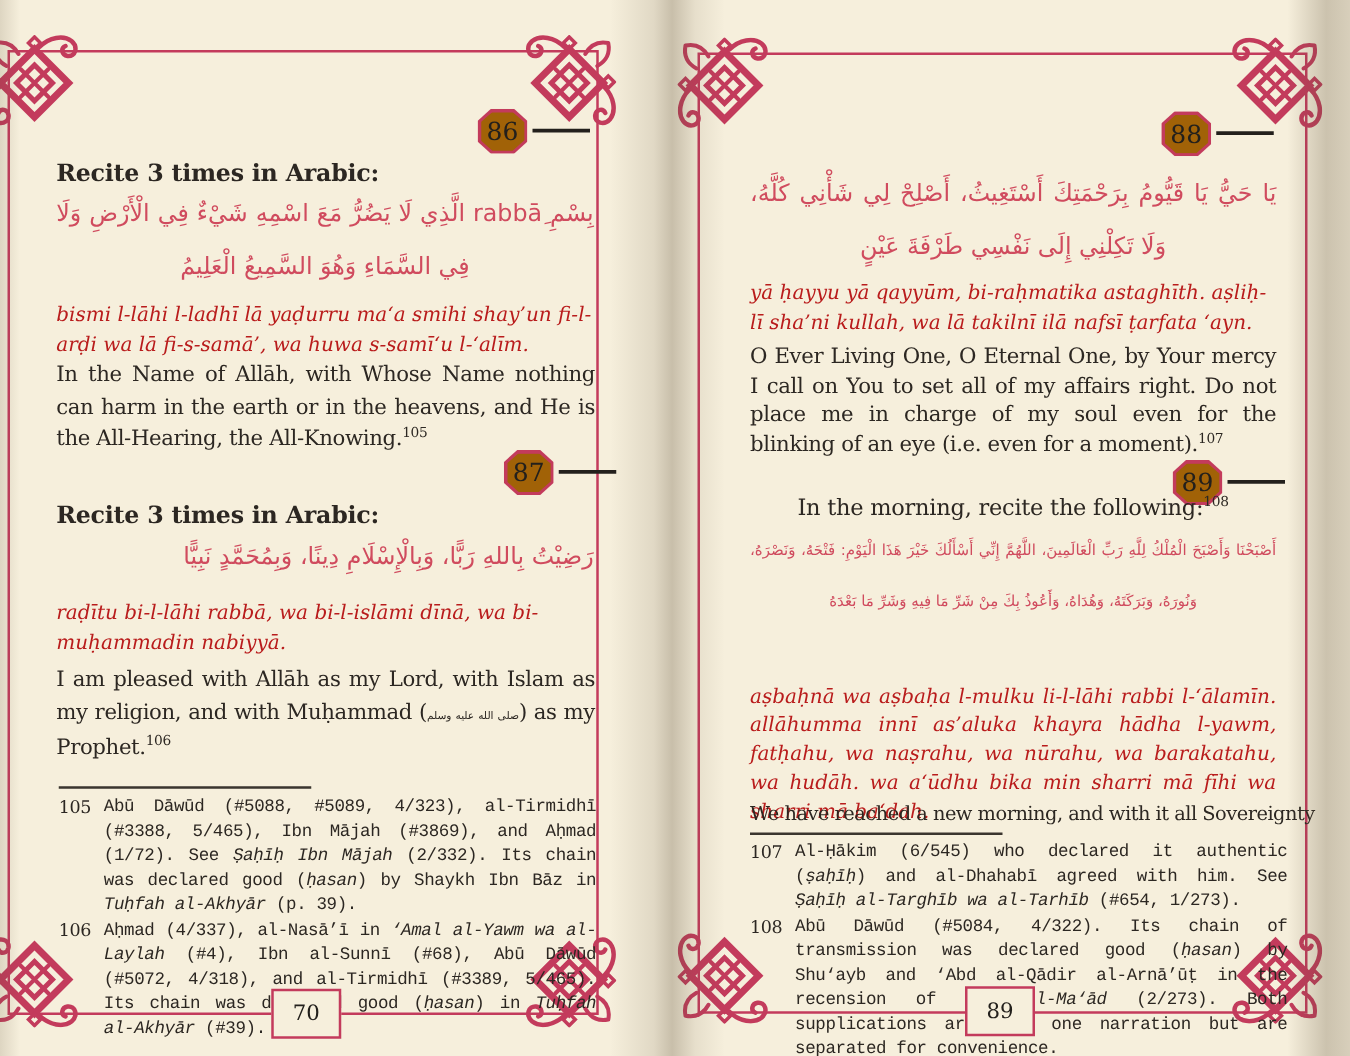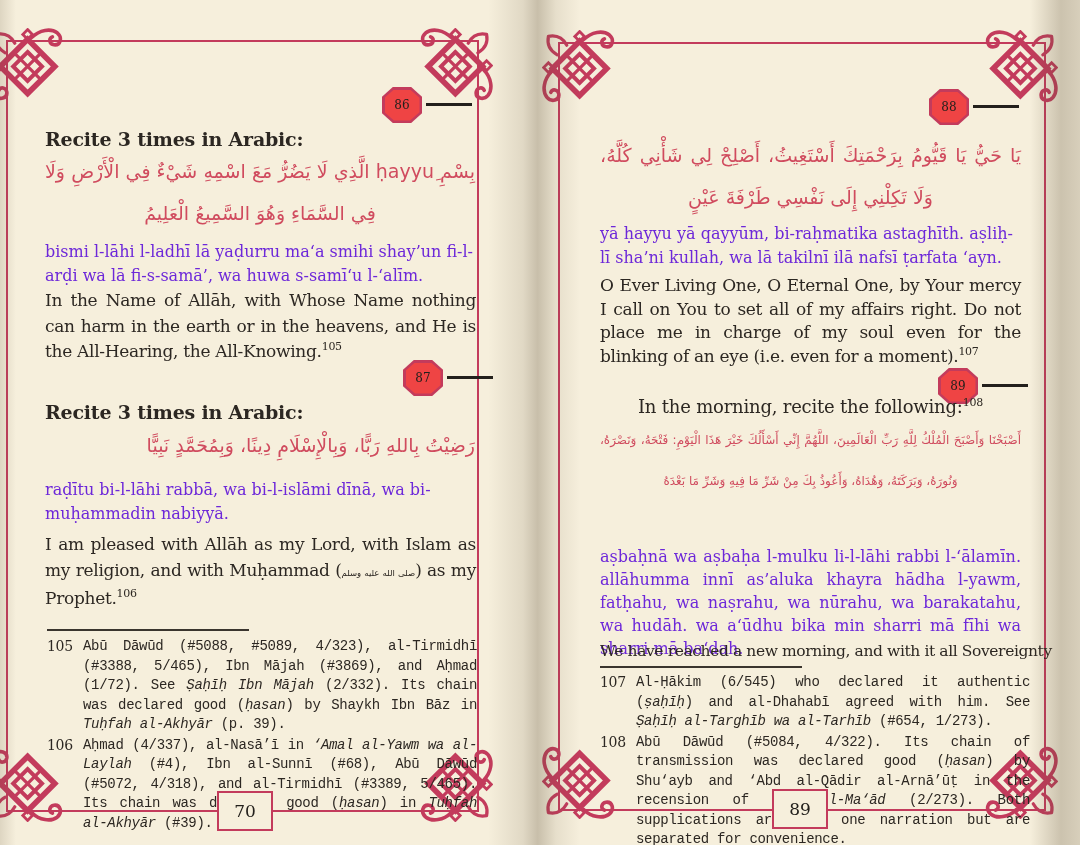--- a/index.html
+++ b/index.html
@@ -11,36 +11,36 @@
 
   .orn{position:absolute;width:80px;height:80px;pointer-events:none;}
   .orn svg{width:100%;height:100%;display:block;}
   .flipH{transform:scaleX(-1);}
   .flipV{transform:scaleY(-1);}
   .flipHV{transform:scale(-1,-1);}
 
   .badge{position:absolute;width:40px;height:36px;}
   .badge .oct{position:absolute;inset:0;background:#c33b5c;
     clip-path:polygon(27% 0,73% 0,100% 27%,100% 73%,73% 100%,27% 100%,0 73%,0 27%);}
-  .badge .octin{position:absolute;inset:2.5px;background:#ef4444;
+  .badge .octin{position:absolute;inset:2.5px;background:#a16207;
     clip-path:polygon(27% 0,73% 0,100% 27%,100% 73%,73% 100%,27% 100%,0 73%,0 27%);
     display:flex;align-items:center;justify-content:center;
-    font-size:12px;color:#23201c;}
+    font-size:20px;color:#23201c;}
   .badge .dash{position:absolute;left:44px;top:16px;width:46px;height:2.5px;background:#23201c;}
 
   .block{position:absolute;}
   .instruction{font-weight:bold;font-size:19px;letter-spacing:-0.2px;}
   .instruction.regular{font-weight:normal;font-size:18px;text-align:center;}
 
   .arabic{direction:rtl;font-family:"DejaVu Sans", sans-serif;color:#d04b5e;
     font-size:19px;line-height:42px;text-align:justify;text-align-last:center;}
   .arabic.single{text-align-last:right;}
   .arabic.small{font-size:12px;line-height:41px;}
 
-  .translit{color:#6d28d9;font-size:16px;line-height:24px;text-align:left;}
+  .translit{color:#b91c1c;font-style:italic;font-size:16px;line-height:24px;text-align:left;}
   .translit.tight{line-height:23px;text-align:justify;}
 
   .english{font-size:17px;line-height:25.5px;letter-spacing:-0.3px;text-align:justify;}
   .english.lastline{text-align:left;line-height:24px;white-space:nowrap;font-size:15.5px;letter-spacing:-0.4px;}
   sup{font-size:11px;line-height:0;vertical-align:super;}
 
   .honorific{font-family:"DejaVu Sans",sans-serif;font-size:8.5px;letter-spacing:-0.5px;}
 
   .fnrule{position:absolute;width:202px;height:2px;background:#3a352e;}
   .footnotes{position:absolute;font-size:14px;line-height:19.5px;letter-spacing:-0.3px;}
@@ -103,21 +103,21 @@
           <use href="#orn-corner"></use>
         </svg>
       </div>
 
     <div class="badge" style="left:382px;top:87px;">
       <div class="oct"></div>
       <div class="octin">86</div>
       <div class="dash"></div>
     </div>
     <div class="block instruction" style="left:45px;top:128px;width:431px;">Recite 3 times in Arabic:</div>
-    <div class="block arabic" style="left:45px;top:150px;width:430px;">بِسْمِ ḥayyuِ الَّذِي لَا يَضُرُّ مَعَ اسْمِهِ شَيْءٌ فِي الْأَرْضِ وَلَا فِي السَّمَاءِ وَهُوَ السَّمِيعُ الْعَلِيمُ</div>
+    <div class="block arabic" style="left:45px;top:150px;width:430px;">بِسْمِ rabbāِ الَّذِي لَا يَضُرُّ مَعَ اسْمِهِ شَيْءٌ فِي الْأَرْضِ وَلَا فِي السَّمَاءِ وَهُوَ السَّمِيعُ الْعَلِيمُ</div>
     <div class="block translit" style="left:45px;top:240px;width:431px;">bismi l-lāhi l-ladhī lā yaḍurru ma‘a smihi shay’un fi-l-arḍi wa lā fi-s-samā’, wa huwa s-samī‘u l-‘alīm.</div>
     <div class="block english" style="left:45px;top:288px;width:431px;">
       <span>In the Name of Allāh, with Whose Name nothing can harm in the earth or in the heavens, and He is the All-Hearing, the All-Knowing.</span><sup>105</sup>
     </div>
 
     <div class="badge" style="left:382px;top:360px;margin-left:21px;">
       <div class="oct"></div>
       <div class="octin">87</div>
       <div class="dash"></div>
     </div>

